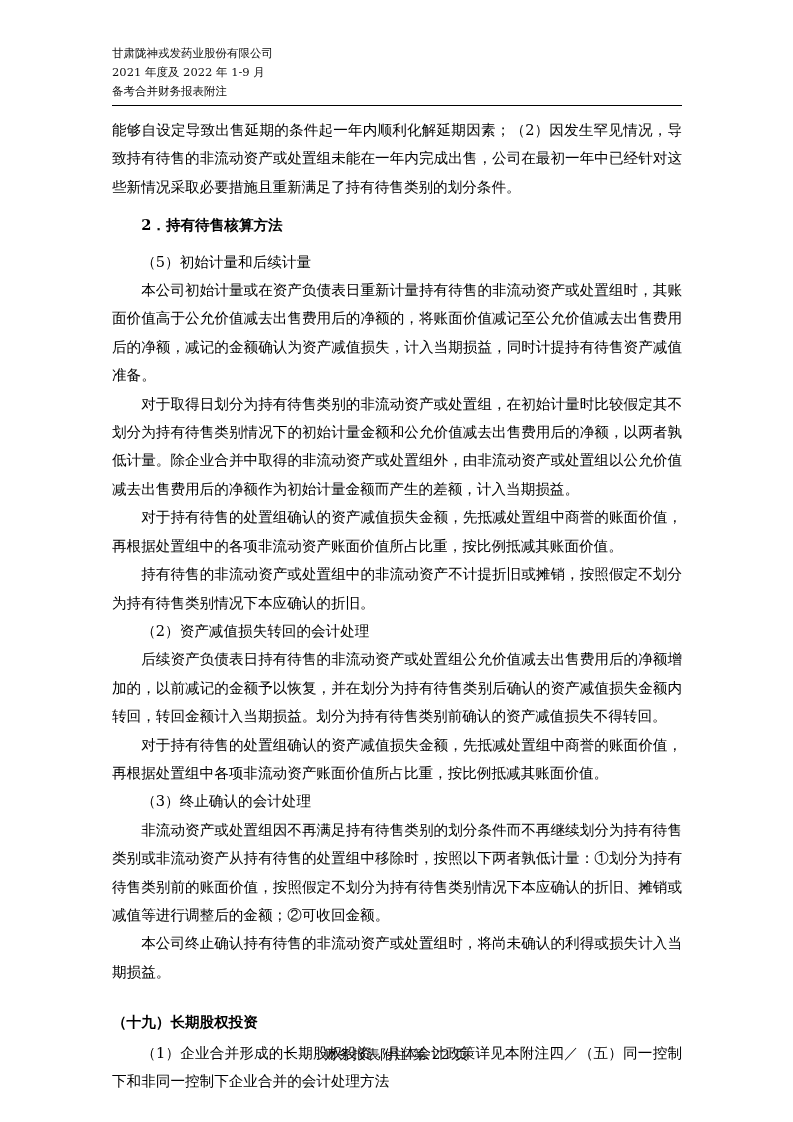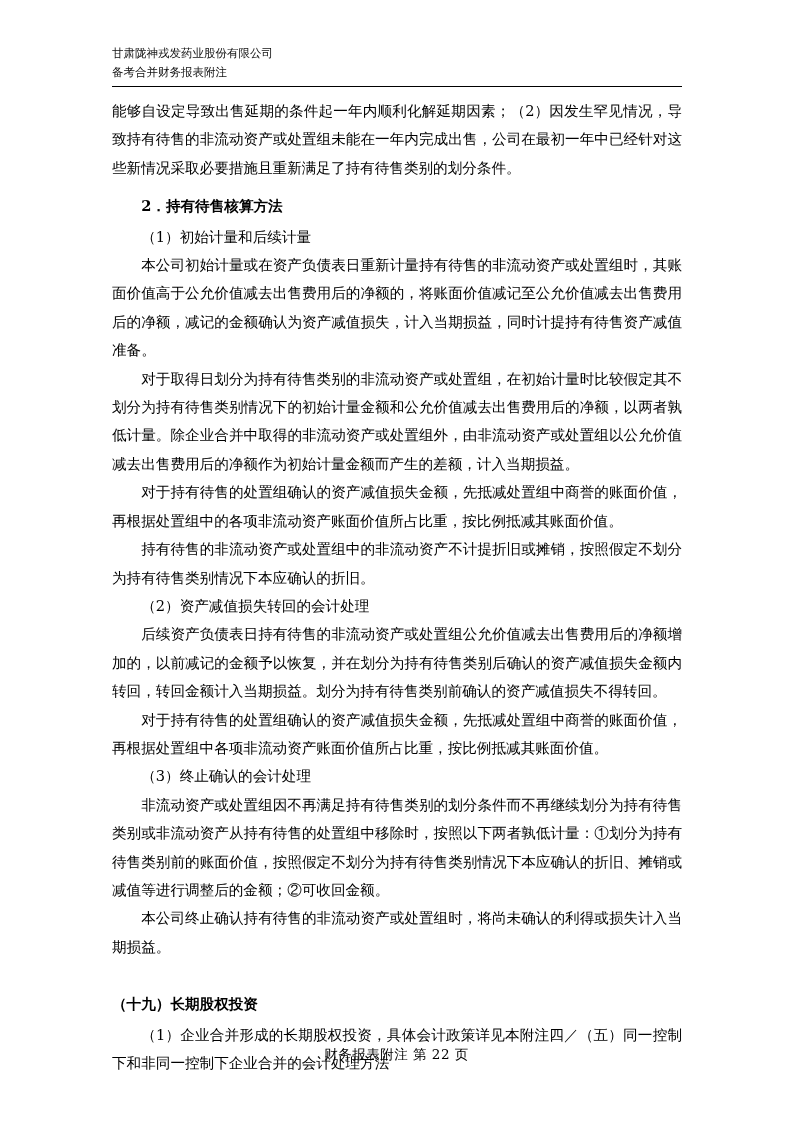--- a/index.html
+++ b/index.html
@@ -47,26 +47,26 @@
   p {
     margin: 0;
   }
   .indent2 {
     text-indent: 2em;
   }
   .heading {
     font-weight: bold;
     text-indent: 2em;
     margin-top: 10px;
-    margin-bottom: 2px;
+    margin-bottom: 8px;
   }
   .heading-top {
     font-weight: bold;
     text-indent: 0em;
-    margin-top: 29px;
+    margin-top: 22px;
     margin-bottom: 2px;
   }
   .heading-sub {
     font-weight: bold;
     text-indent: 0em;
     margin-top: 12px;
     margin-bottom: 2px;
   }
   .footer {
     position: absolute;
@@ -80,29 +80,30 @@
 </style>
 </head>
 <body>
 
 <div class="page">
 
   <div class="content">
 
     <div class="header-block">
       <div>甘肃陇神戎发药业股份有限公司</div>
+      <div>2021 年度及 2022 年 1-9 月</div>
       <div>备考合并财务报表附注</div>
     </div>
 
     <div class="rule"></div>
 
     <div class="body-text">
       <p class="indent0">能够自设定导致出售延期的条件起一年内顺利化解延期因素；（2）因发生罕见情况，导致持有待售的非流动资产或处置组未能在一年内完成出售，公司在最初一年中已经针对这些新情况采取必要措施且重新满足了持有待售类别的划分条件。</p>
       <p class="heading">2．持有待售核算方法</p>
-      <p class="indent2">（1）初始计量和后续计量</p>
+      <p class="indent2">（5）初始计量和后续计量</p>
       <p class="indent2">本公司初始计量或在资产负债表日重新计量持有待售的非流动资产或处置组时，其账面价值高于公允价值减去出售费用后的净额的，将账面价值减记至公允价值减去出售费用后的净额，减记的金额确认为资产减值损失，计入当期损益，同时计提持有待售资产减值准备。</p>
       <p class="indent2">对于取得日划分为持有待售类别的非流动资产或处置组，在初始计量时比较假定其不划分为持有待售类别情况下的初始计量金额和公允价值减去出售费用后的净额，以两者孰低计量。除企业合并中取得的非流动资产或处置组外，由非流动资产或处置组以公允价值减去出售费用后的净额作为初始计量金额而产生的差额，计入当期损益。</p>
       <p class="indent2">对于持有待售的处置组确认的资产减值损失金额，先抵减处置组中商誉的账面价值，再根据处置组中的各项非流动资产账面价值所占比重，按比例抵减其账面价值。</p>
       <p class="indent2">持有待售的非流动资产或处置组中的非流动资产不计提折旧或摊销，按照假定不划分为持有待售类别情况下本应确认的折旧。</p>
       <p class="indent2">（2）资产减值损失转回的会计处理</p>
       <p class="indent2">后续资产负债表日持有待售的非流动资产或处置组公允价值减去出售费用后的净额增加的，以前减记的金额予以恢复，并在划分为持有待售类别后确认的资产减值损失金额内转回，转回金额计入当期损益。划分为持有待售类别前确认的资产减值损失不得转回。</p>
       <p class="indent2">对于持有待售的处置组确认的资产减值损失金额，先抵减处置组中商誉的账面价值，再根据处置组中各项非流动资产账面价值所占比重，按比例抵减其账面价值。</p>
       <p class="indent2">（3）终止确认的会计处理</p>
       <p class="indent2">非流动资产或处置组因不再满足持有待售类别的划分条件而不再继续划分为持有待售类别或非流动资产从持有待售的处置组中移除时，按照以下两者孰低计量：①划分为持有待售类别前的账面价值，按照假定不划分为持有待售类别情况下本应确认的折旧、摊销或减值等进行调整后的金额；②可收回金额。</p>
       <p class="indent2">本公司终止确认持有待售的非流动资产或处置组时，将尚未确认的利得或损失计入当期损益。</p>

